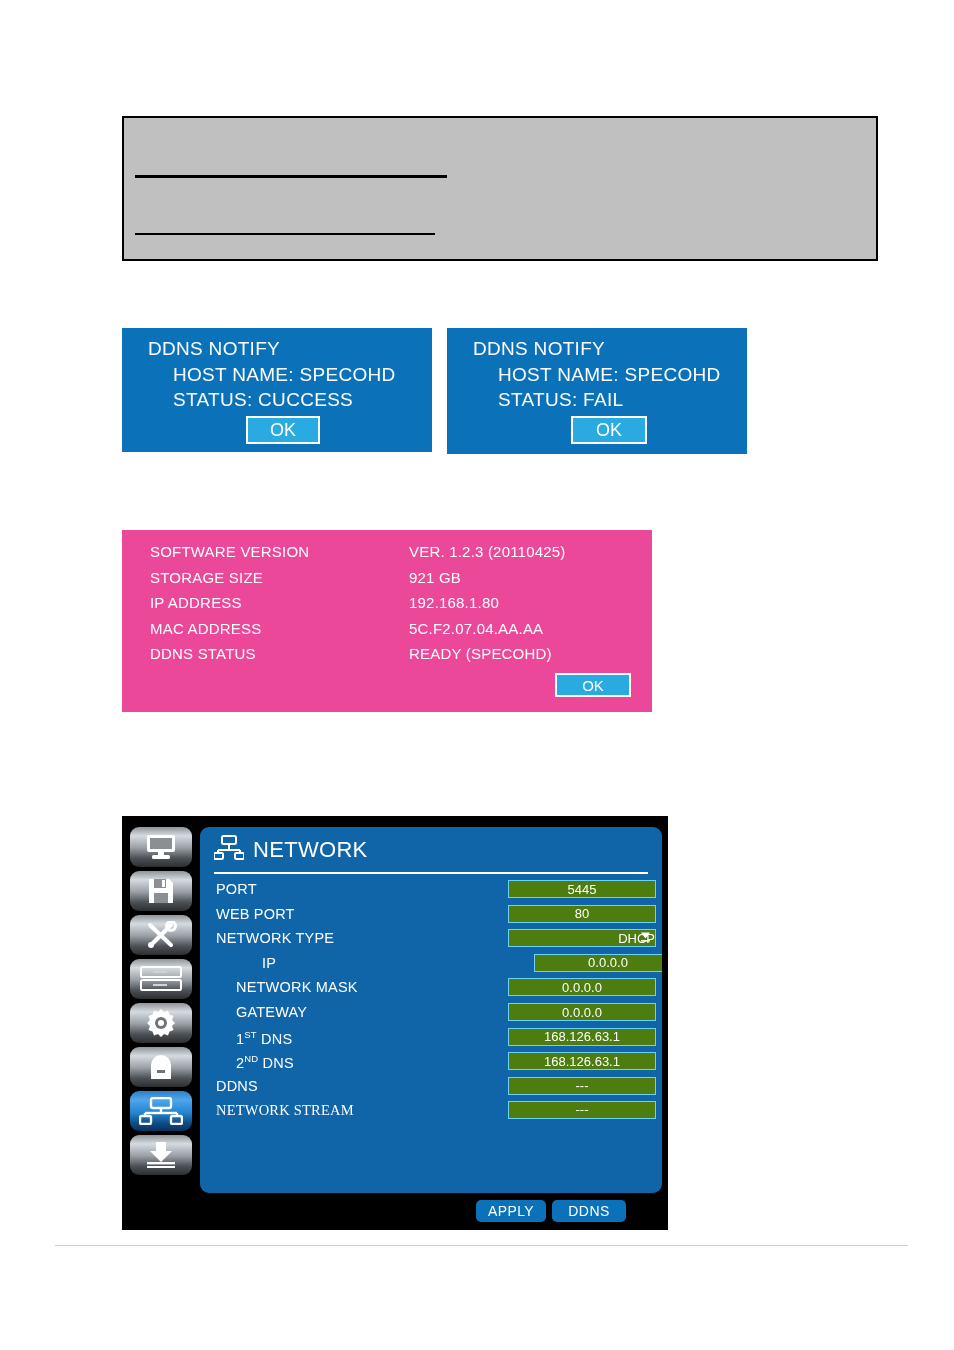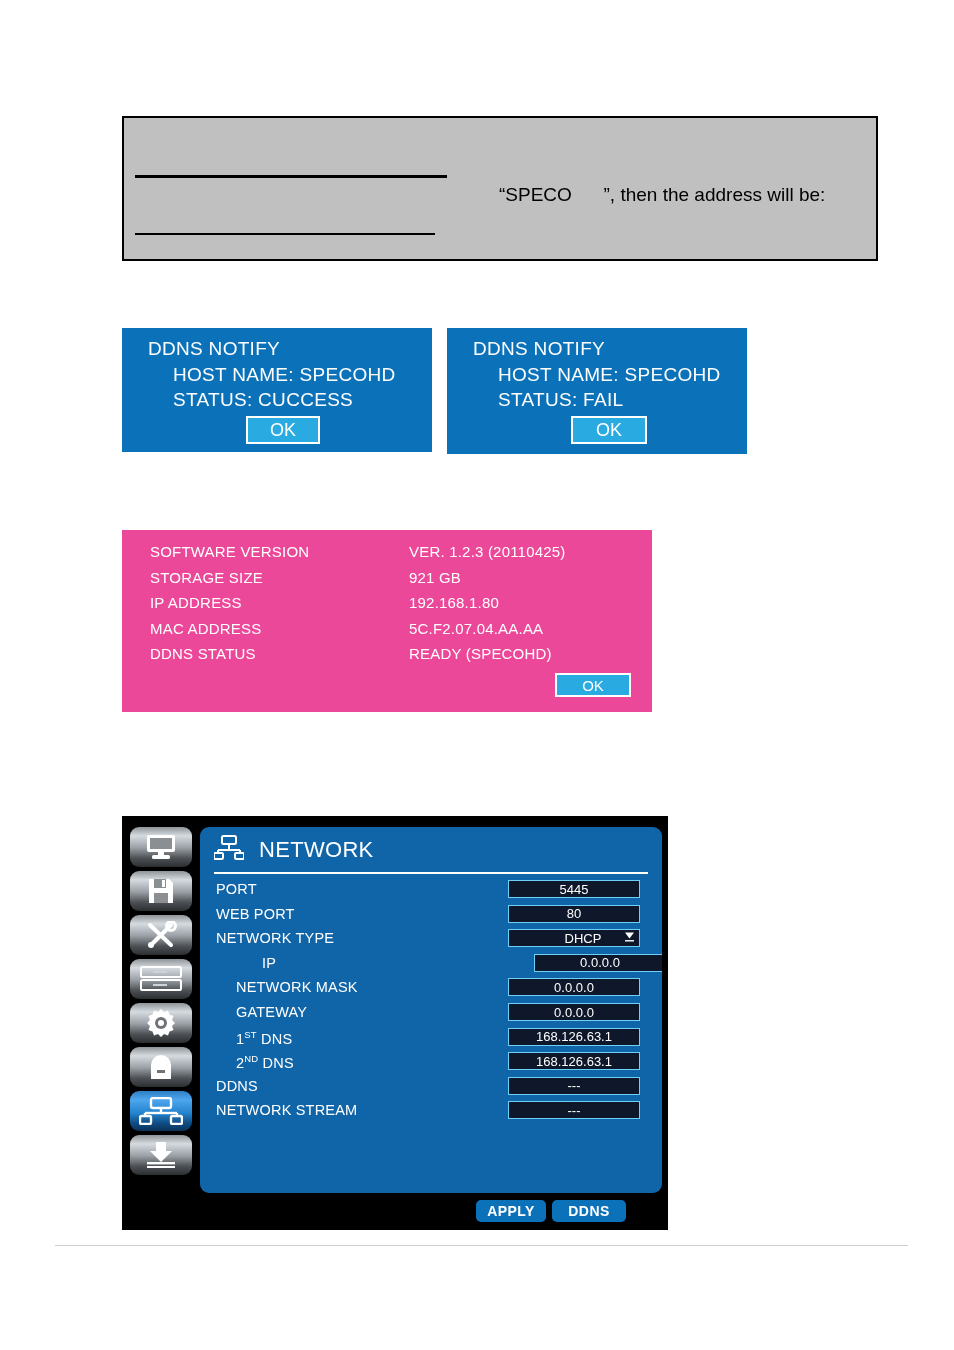--- a/index.html
+++ b/index.html
@@ -76,66 +76,65 @@
   .side-icon.active{
     background:linear-gradient(180deg,#2e7fc4 0%,#4ea6ee 22%,#2384cd 55%,#0f4d85 80%,#0a3258 100%);
   }
   .side-icon svg{display:block;}
 
   .netpanel{
     position:absolute;left:78px;top:11px;width:462px;height:366px;
     background:#1064a8;border-radius:9px;overflow:hidden;
   }
   .net-title-wrap{
-    position:absolute;left:14px;top:8px;display:flex;align-items:center;gap:15px;
+    position:absolute;left:14px;top:8px;display:flex;align-items:center;gap:9px;
   }
   .net-title{color:#ffffff;font-size:22px;letter-spacing:.3px;}
   .net-divider{
     position:absolute;left:14px;top:45px;width:434px;height:2px;background:#ffffff;
   }
   .net-row{position:absolute;left:0;width:462px;height:23px;}
   .net-label{
     position:absolute;color:#ffffff;font-size:14.5px;letter-spacing:.2px;top:2px;
   }
   .net-label.lvl0{left:16px;}
   .net-label.lvl1{left:36px;}
   .net-label sup{font-size:9.5px;vertical-align:super;}
   .net-field{
-    position:absolute;left:308px;width:132px;height:18px;top:1px;
-    background:#0f172a;border:1px solid #6fd0f5;box-sizing:border-box;
+    position:absolute;left:308px;width:148px;height:18px;top:1px;
+    background:#4d7c0f;border:1px solid #6fd0f5;box-sizing:border-box;
     color:#ffffff;font-size:13px;display:flex;align-items:center;justify-content:center;
   }
-  .net-field.select{justify-content:center;padding-left:18px;}
+  .net-field.select{justify-content:flex-end;padding-left:18px;}
   .net-field .caret{
     position:absolute;right:4px;top:50%;transform:translateY(-50%);
     font-size:10px;line-height:1;color:#ffffff;
   }
   .net-btns{
-    position:absolute;left:78px;top:384px;width:462px;height:22px;font-weight:bold;
+    position:absolute;left:78px;top:384px;width:462px;height:22px;
   }
   .pillbtn{
     position:absolute;height:22px;background:#0b72ba;border-radius:5px;
     color:#ffffff;font-size:14px;display:flex;align-items:center;justify-content:center;
     letter-spacing:.4px;
   }
   .btn-apply{left:276px;width:70px;}
   .btn-close{left:352px;width:74px;}
 
   
   .footer-rule{
     position:absolute;left:55px;top:1245px;width:853px;height:1px;background:#d0d0d0;
   }
 </style>
 </head>
 <body>
 
 <div class="note-box">
   <div class="note-rule-1"></div>
   <div class="note-rule-2"></div>
-  <div class="note-text">“SPECO      ”, then the address will be:</div>
 </div>
 
 <div class="ddns ddns-1">
   <div class="ddns-title">DDNS NOTIFY</div>
   <div class="ddns-host">HOST NAME: SPECOHD</div>
   <div class="ddns-status">STATUS: CUCCESS</div>
   <div class="okbtn">OK</div>
 </div>
 
 <div class="ddns ddns-2">
@@ -326,21 +325,21 @@
           <div class="net-field">
             <span>168.126.63.1</span>
           </div>
         </div>
         <div class="net-row" style="top: 248.8px;">
           <span class="net-label lvl0">DDNS</span>
           <div class="net-field">
             <span>---</span>
           </div>
         </div>
-        <div class="net-row" style="top: 273.4px;">
+        <div class="net-row" style="top: 273.4px; font-family: Liberation Serif, serif;">
           <span class="net-label lvl0">NETWORK STREAM</span>
           <div class="net-field">
             <span>---</span>
           </div>
         </div>
       </div>
   </div>
 
   <div class="net-btns">
     <div class="pillbtn btn-apply">APPLY</div>

